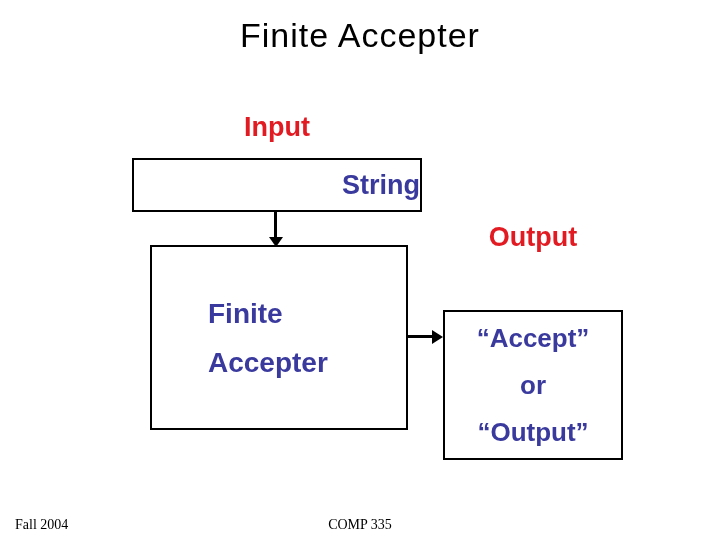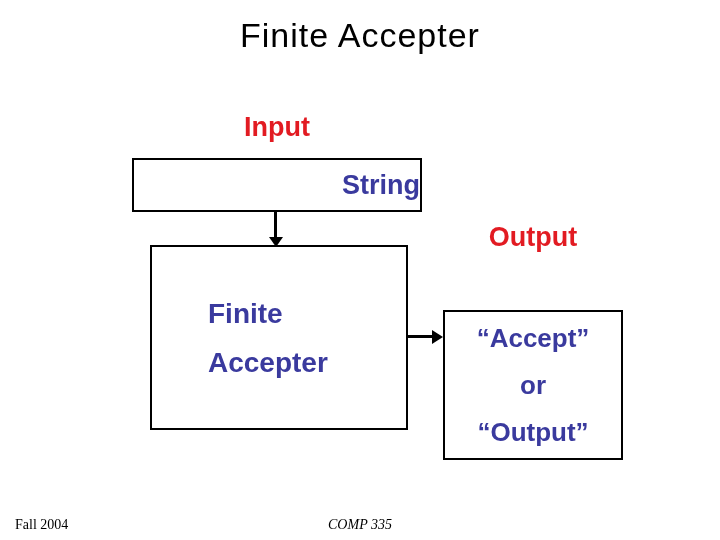--- a/index.html
+++ b/index.html
@@ -78,21 +78,21 @@
 
   .footer{
     position:absolute;
     left:0; top:515px; width:720px; height:22px;
     font-family:"Liberation Serif", serif;
     font-size:14px;
     color:#000000;
     padding-left:29px;
   }
   .footer-left{ position:absolute; left:15px; top:2px; }
-  .footer-center{ position:absolute; left:0; top:2px; width:720px; text-align:center;font-style:italic; }
+  .footer-center{ position:absolute; left:0; top:2px; width:720px; text-align:center; }
   .footer-right{ position:absolute; right:20px; top:2px; }
 </style>
 </head>
 <body>
 
 <div class="slide">
 
   <div class="title">Finite Accepter</div>
 
   <div class="label-red input-label">Input</div>

